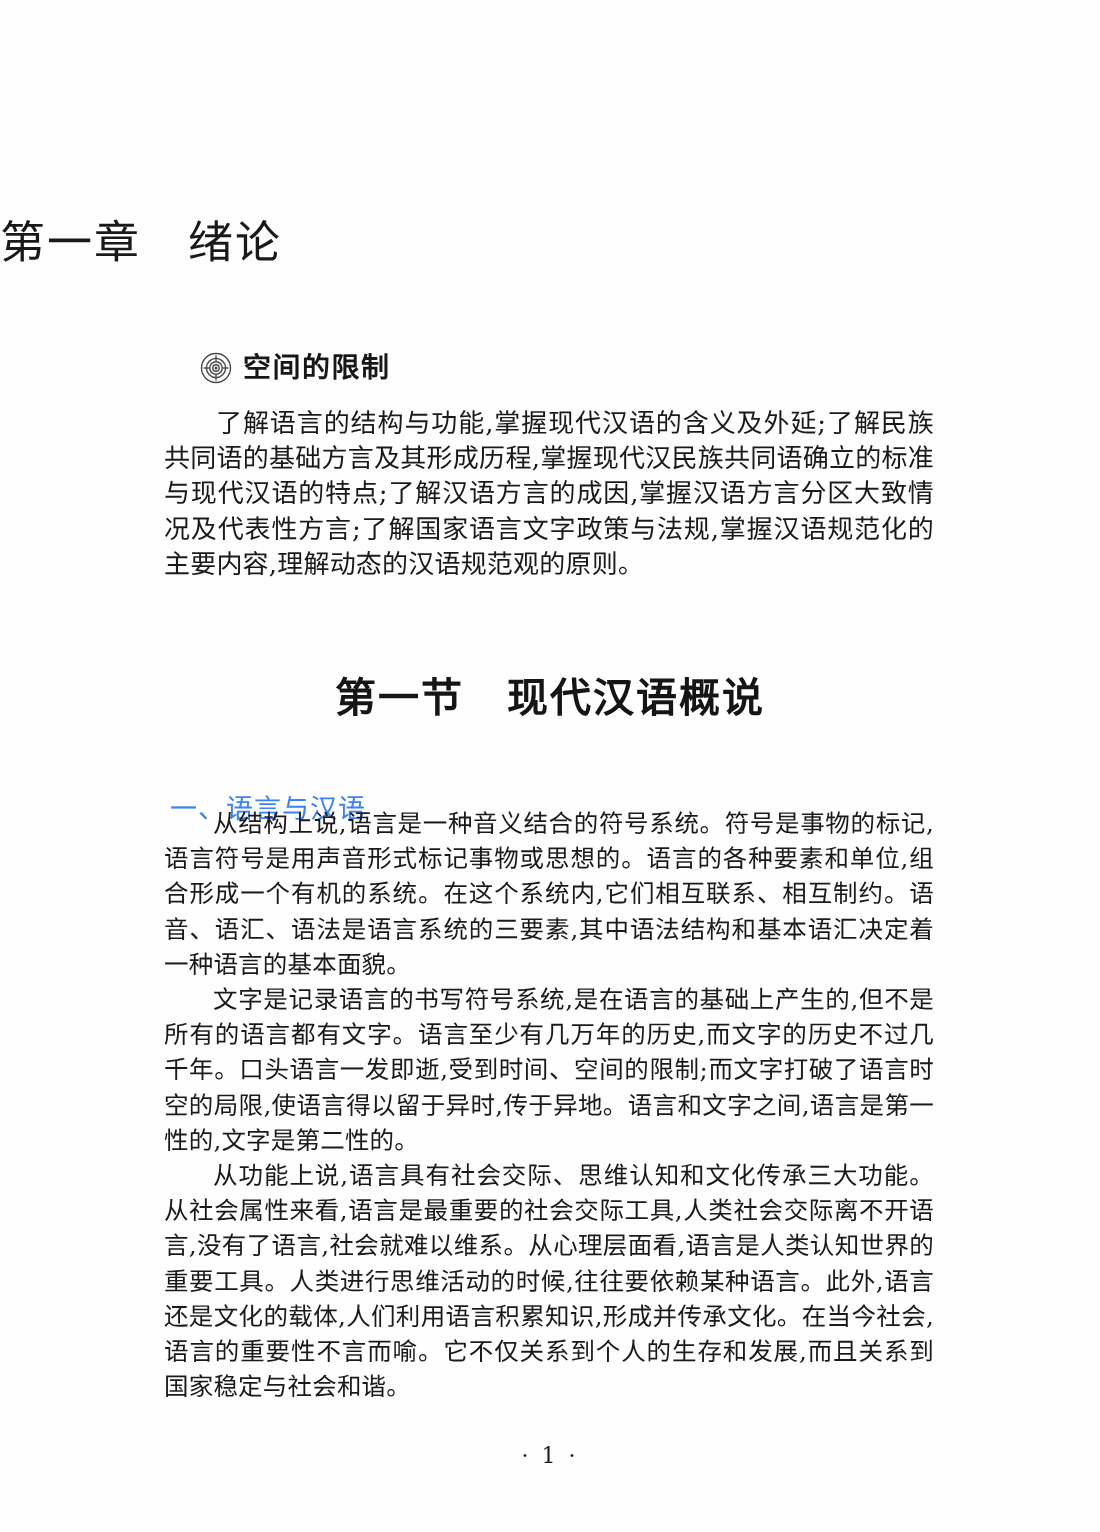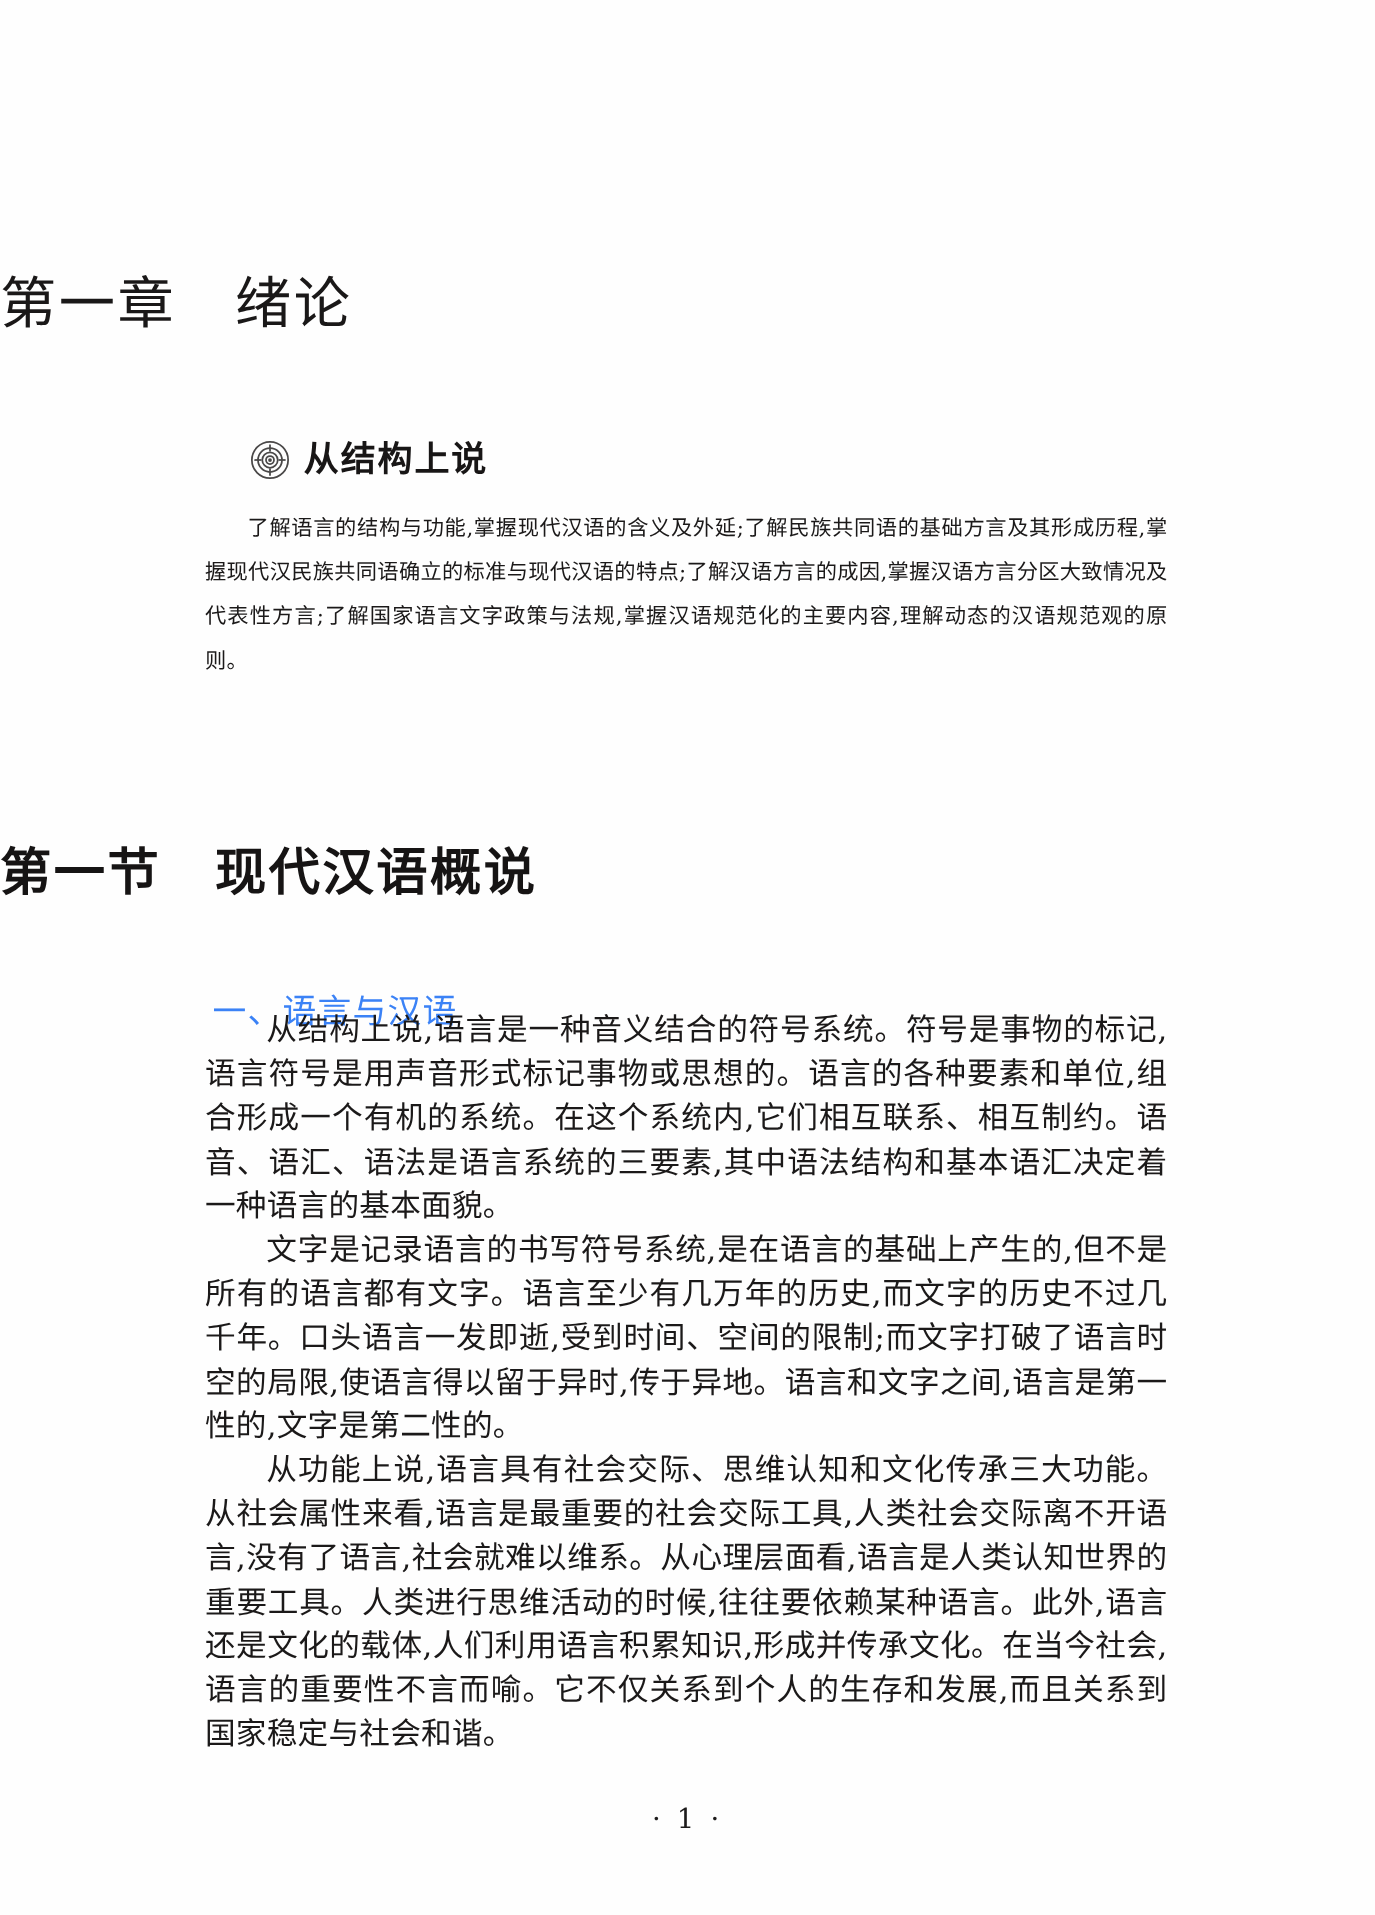--- a/index.html
+++ b/index.html
@@ -66,21 +66,21 @@
     left: 164px;
     width: 770px;
   }
 
   
   .section-title {
     position: absolute;
     top: 630px;
     left: 0;
     width: 1100px;
-    text-align: left;
+    text-align: center;
     font-size: 41px;
     font-weight: bold;
     letter-spacing: 2px;
     color: #161414;
     white-space: pre;
   }
 
   
   .subsection-title {
     position: absolute;
@@ -105,21 +105,21 @@
     font-size: 24.5px;
     line-height: 35.2px;
     text-indent: 2em;
     text-align: justify;
     text-justify: inter-character;
     letter-spacing: 0.2px;
     color: #1b1919;
   }
 
   .tips-body p.para {
-    font-size: 17px;
+    font-size: 26px;
     line-height: 35.2px;
   }
 
   
   .page-footer {
     position: absolute;
     top: 1443px;
     left: 0;
     width: 1100px;
     text-align: center;
@@ -142,21 +142,21 @@
         <circle cx="16" cy="16" r="9.6" stroke-width="1.4"></circle>
         <circle cx="16" cy="16" r="6.2" stroke-width="1.4"></circle>
         <circle cx="16" cy="16" r="3.2" stroke-width="1.4"></circle>
         <circle cx="16" cy="16" r="1.5" fill="#4a4848" stroke="none"></circle>
         <line x1="16" y1="3.5" x2="16" y2="9.2" stroke-width="1.4"></line>
         <line x1="16" y1="22.8" x2="16" y2="28.5" stroke-width="1.4"></line>
         <line x1="3.5" y1="16" x2="9.2" y2="16" stroke-width="1.4"></line>
         <line x1="22.8" y1="16" x2="28.5" y2="16" stroke-width="1.4"></line>
       </svg>
     </span>
-    <span class="tips-head-label">从结构上说</span>
+    <span class="tips-head-label">空间的限制</span>
   </div>
 
   <div class="tips-body">
     <p class="para">了解语言的结构与功能,掌握现代汉语的含义及外延;了解民族共同语的基础方言及其形成历程,掌握现代汉民族共同语确立的标准与现代汉语的特点;了解汉语方言的成因,掌握汉语方言分区大致情况及代表性方言;了解国家语言文字政策与法规,掌握汉语规范化的主要内容,理解动态的汉语规范观的原则。</p>
   </div>
 
   <h2 class="section-title">第一节　现代汉语概说</h2>
 
   <h3 class="subsection-title">一、语言与汉语</h3>
 

